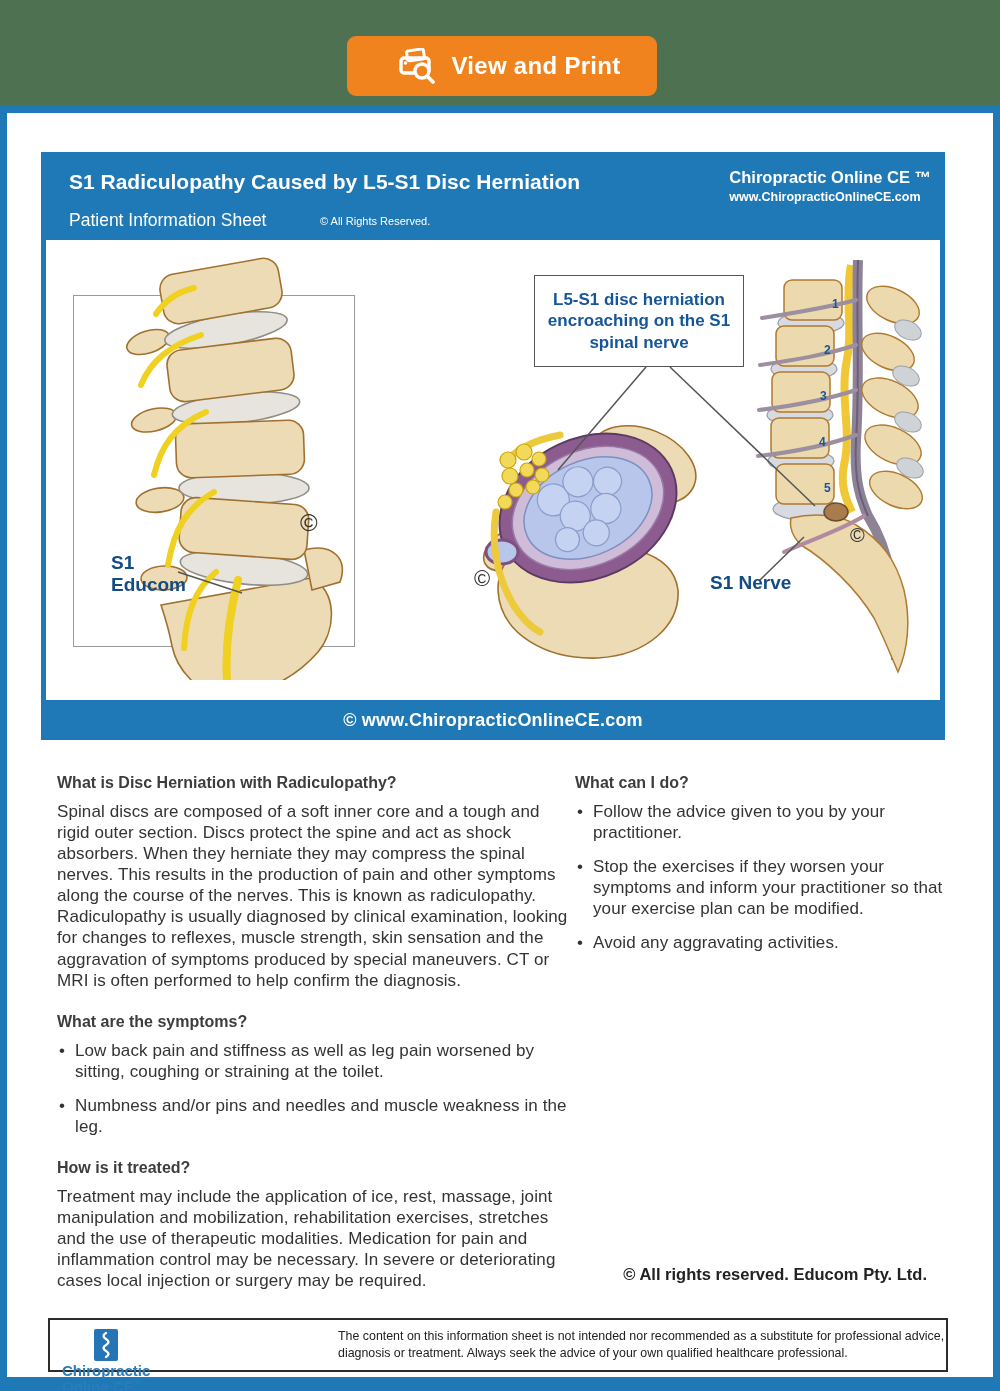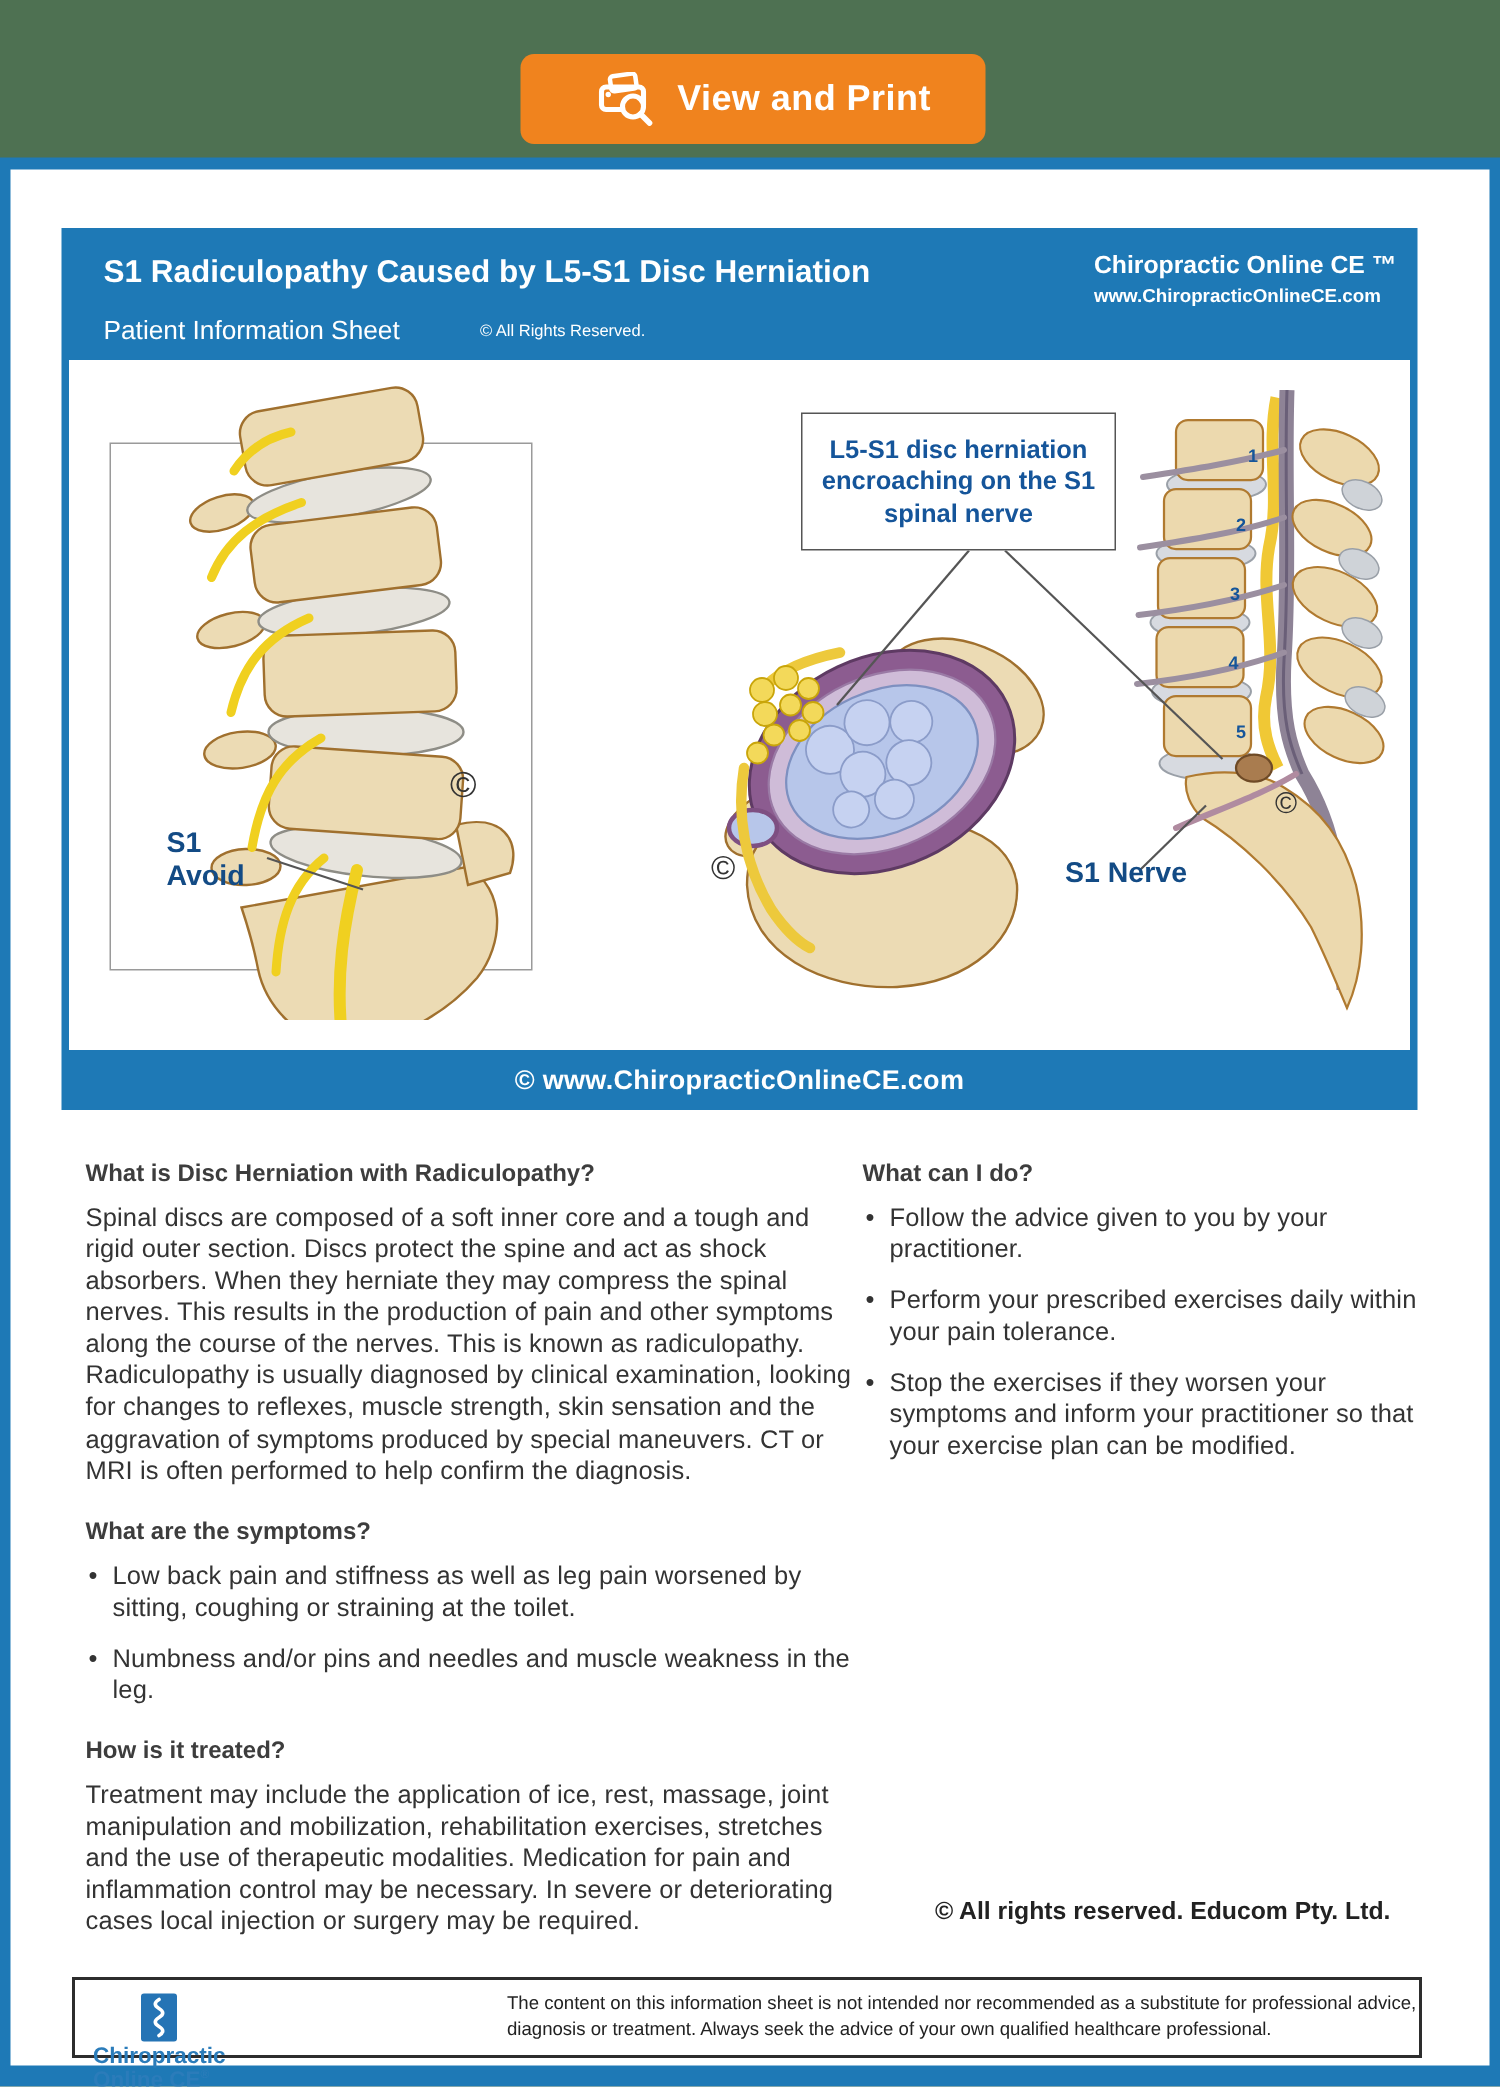--- a/index.html
+++ b/index.html
@@ -228,21 +228,21 @@
           <line x1="624" y1="127" x2="769" y2="266"></line>
           <line x1="132" y1="332" x2="196" y2="353"></line>
           <line x1="758" y1="297" x2="714" y2="340"></line>
         </g>
       </svg>
 
       <div class="callout">L5-S1 disc herniation encroaching on the S1 spinal nerve</div>
 
       <div class="lbl-left">
         <div>S1</div>
-        <div>Avoid</div>
+        <div>Educom</div>
       </div>
       <div class="lbl-right">S1 Nerve</div>
     </div>
 
     <div class="doc-banner">©  www.ChiropracticOnlineCE.com</div>
   </div>
 
   <div class="col col-left">
     <h2 class="sec">What is Disc Herniation with Radiculopathy?</h2>
     <p class="para">Spinal discs are composed of a soft inner core and a tough and rigid outer section. Discs protect the spine and act as shock absorbers. When they herniate they may compress the spinal nerves. This results in the production of pain and other symptoms along the course of the nerves. This is known as radiculopathy. Radiculopathy is usually diagnosed by clinical examination, looking for changes to reflexes, muscle strength, skin sensation and the aggravation of symptoms produced by special maneuvers. CT or MRI is often performed to help confirm the diagnosis.</p>
@@ -254,22 +254,22 @@
     </ul>
 
     <h2 class="sec">How is it treated?</h2>
     <p class="para">Treatment may include the application of ice, rest, massage, joint manipulation and mobilization, rehabilitation exercises, stretches and the use of therapeutic modalities. Medication for pain and inflammation control may be necessary. In severe or deteriorating cases local injection or surgery may be required.</p>
   </div>
 
   <div class="col col-right">
     <h2 class="sec">What can I do?</h2>
     <ul class="blist">
       <li>Follow the advice given to you by your practitioner.</li>
-      <li>Perform your prescribed exercises daily within your pain tolerance.</li>
       <li>Stop the exercises if they worsen your symptoms and inform your practitioner so that your exercise plan can be modified.</li>
+      <li>Avoid any aggravating activities.</li>
     </ul>
   </div>
 
   <div class="educom">© All rights reserved. Educom Pty. Ltd.</div>
 
   <div class="foot-box">
     <div class="foot-logo">
       <span class="logo-mark">
         <svg width="18" height="28" viewBox="0 0 18 28">
           <path d="M9,2 q-5,3 0,6 q5,3 0,6 q-5,3 0,6 q5,3 0,6" fill="none" stroke="#fff" stroke-width="2.4" stroke-linecap="round"></path>

